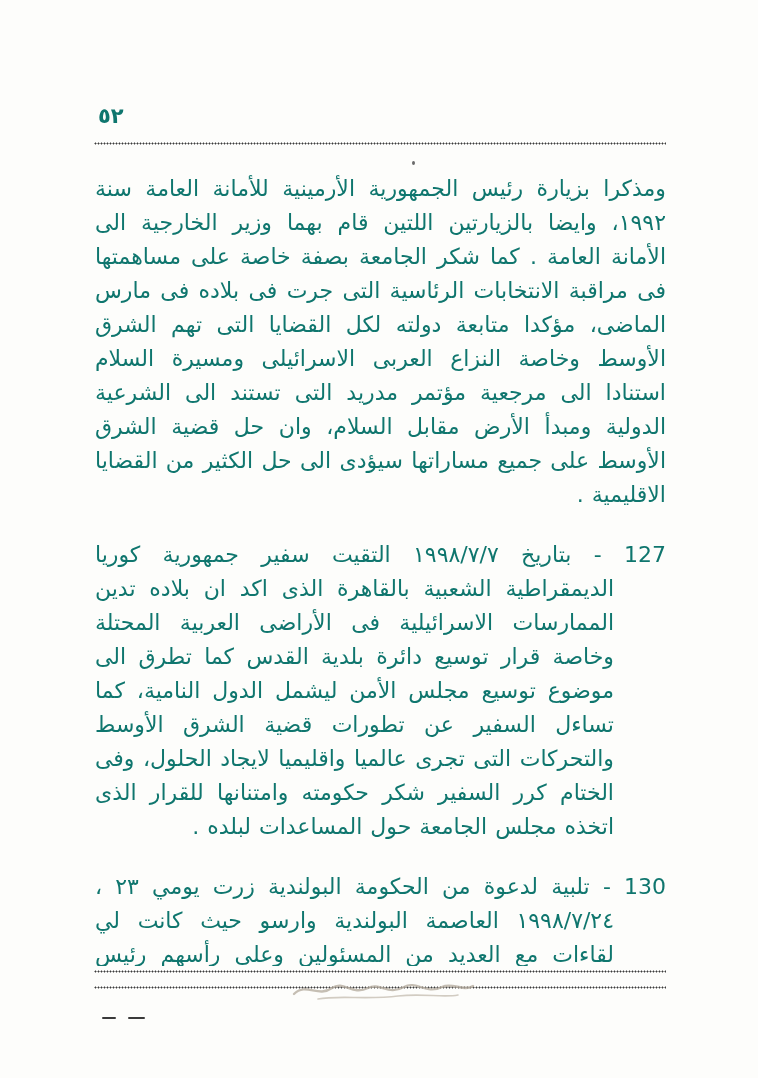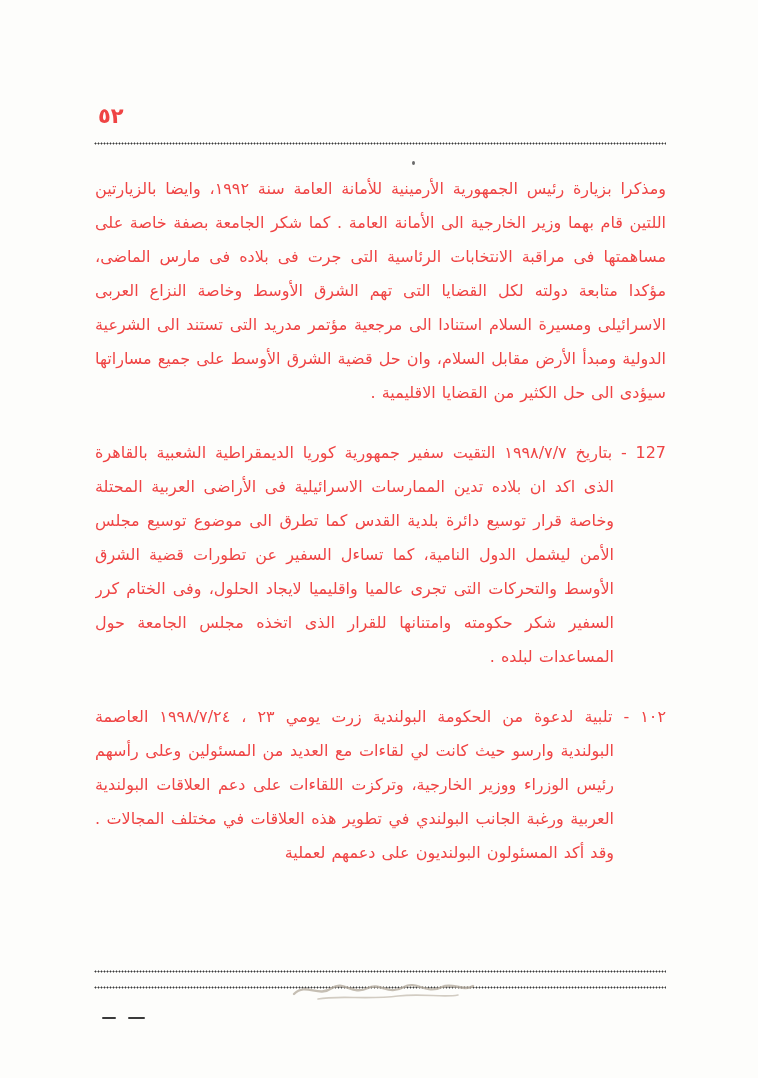--- a/index.html
+++ b/index.html
@@ -6,21 +6,21 @@
   html, body { width: 758px; height: 1078px; }
   body {
     background: #f4f4f2;
     font-family: "DejaVu Sans", sans-serif;
   }
   .page {
     position: relative;
     width: 758px;
     height: 1078px;
     background: #fdfdfb;
-    color: #ef4444;
+    color: #0f766e;
     overflow: hidden;
   }
   .page-number {
     position: absolute;
     top: 104px;
     left: 98px;
     font-size: 21px;
     font-weight: bold;
     letter-spacing: 1px;
   }
@@ -46,21 +46,21 @@
     background: #6a6a6a;
   }
   .body-text {
     position: absolute;
     top: 172px;
     right: 92px;
     left: 95px;
     bottom: 112px;
     direction: rtl;
     text-align: justify;
-    font-size: 16px;
+    font-size: 22px;
     line-height: 34px;
     overflow: hidden;
     word-spacing: 1px;
   }
   .para { margin-bottom: 26px; }
   .para.item {
     padding-right: 52px;
     text-indent: -52px;
   }
   .item-number { white-space: nowrap; }
@@ -103,21 +103,21 @@
   <div class="body-text" dir="rtl">
 
     <p class="para intro">ومذكرا بزيارة رئيس الجمهورية الأرمينية للأمانة العامة سنة ١٩٩٢، وايضا بالزيارتين اللتين قام بهما وزير الخارجية الى الأمانة العامة . كما شكر الجامعة بصفة خاصة على مساهمتها فى مراقبة الانتخابات الرئاسية التى جرت فى بلاده فى مارس الماضى، مؤكدا متابعة دولته لكل القضايا التى تهم الشرق الأوسط وخاصة النزاع العربى الاسرائيلى ومسيرة السلام استنادا الى مرجعية مؤتمر مدريد التى تستند الى الشرعية الدولية ومبدأ الأرض مقابل السلام، وان حل قضية الشرق الأوسط على جميع مساراتها سيؤدى الى حل الكثير من القضايا الاقليمية .</p>
 
     <p class="para item">
       <span class="item-number">127 -</span>
       <span class="item-text">بتاريخ ١٩٩٨/٧/٧ التقيت سفير جمهورية كوريا الديمقراطية الشعبية بالقاهرة الذى اكد ان بلاده تدين الممارسات الاسرائيلية فى الأراضى العربية المحتلة وخاصة قرار توسيع دائرة بلدية القدس كما تطرق الى موضوع توسيع مجلس الأمن ليشمل الدول النامية، كما تساءل السفير عن تطورات قضية الشرق الأوسط والتحركات التى تجرى عالميا واقليميا لايجاد الحلول، وفى الختام كرر السفير شكر حكومته وامتنانها للقرار الذى اتخذه مجلس الجامعة حول المساعدات لبلده .</span>
     </p>
 
     <p class="para item">
-      <span class="item-number">١٠٢ -</span>
+      <span class="item-number">130 -</span>
       <span class="item-text">تلبية لدعوة من الحكومة البولندية زرت يومي ٢٣ ، ١٩٩٨/٧/٢٤ العاصمة البولندية وارسو حيث كانت لي لقاءات مع العديد من المسئولين وعلى رأسهم رئيس الوزراء ووزير الخارجية، وتركزت اللقاءات على دعم العلاقات البولندية العربية ورغبة الجانب البولندي في تطوير هذه العلاقات في مختلف المجالات . وقد أكد المسئولون البولنديون على دعمهم لعملية</span>
     </p>
 
   </div>
 
   <div class="dotted-rule rule-footer-1"></div>
 
   <div class="dotted-rule rule-footer-2"></div>
 
   <svg class="footer-inscription" viewBox="0 0 190 30" xmlns="http://www.w3.org/2000/svg">

